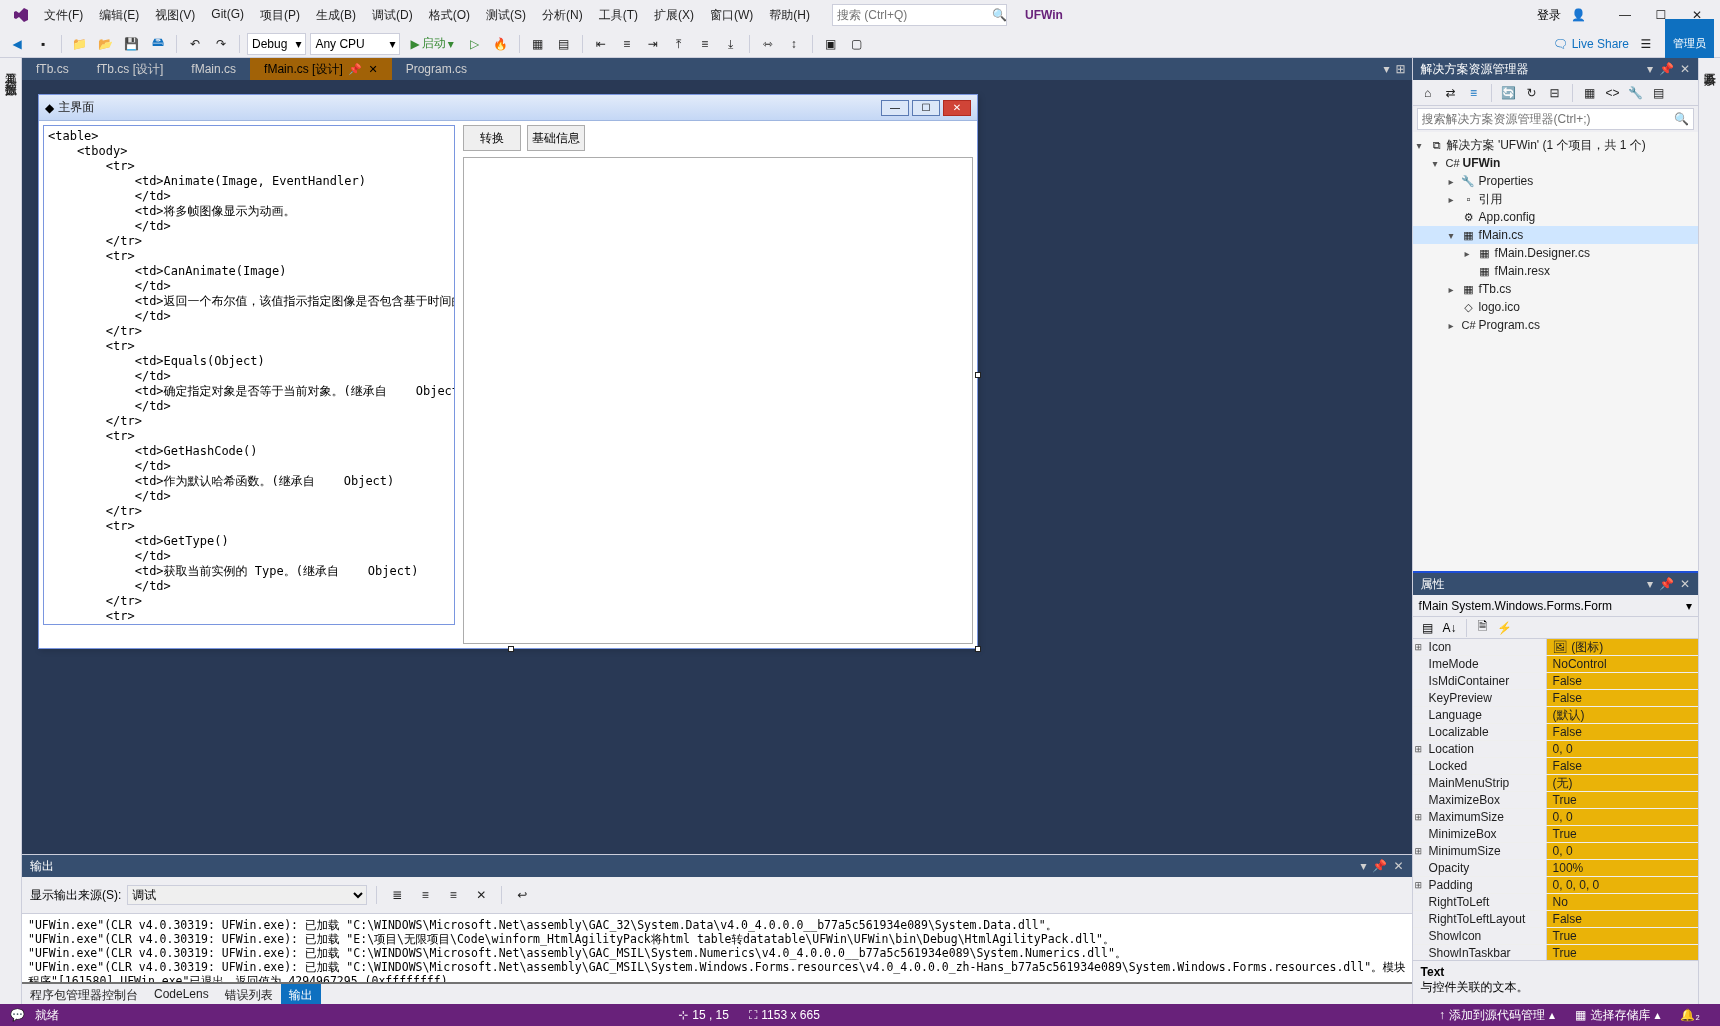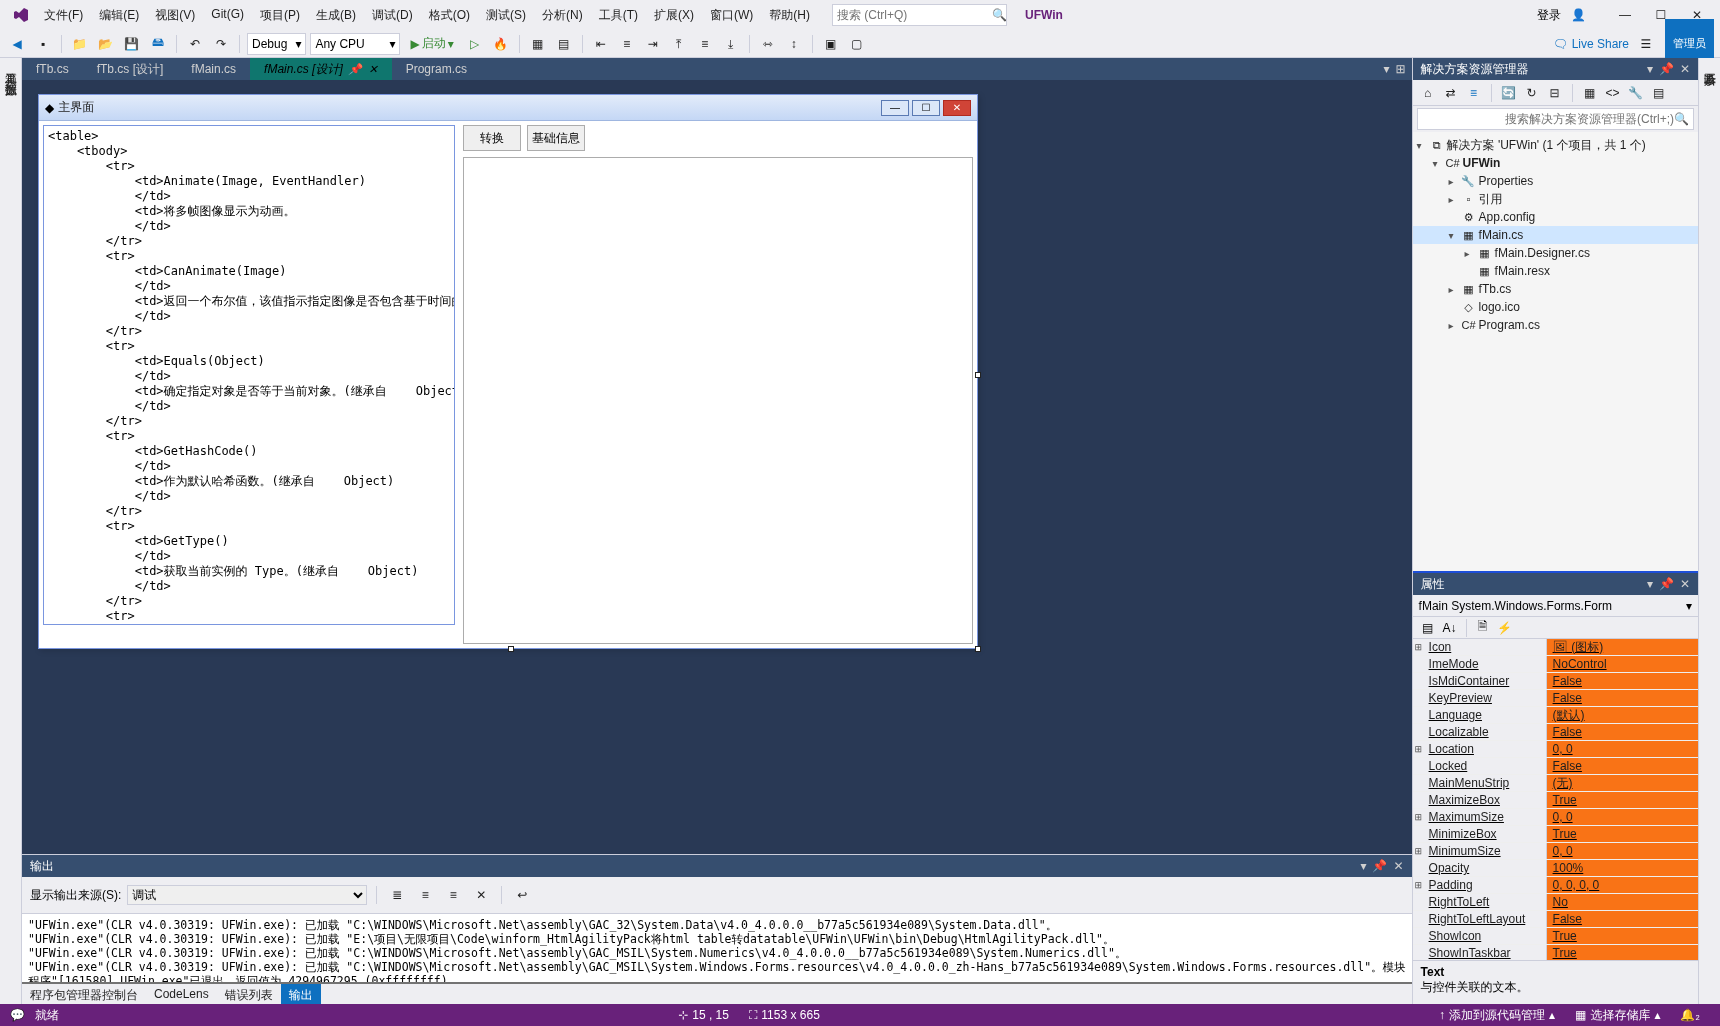--- a/index.html
+++ b/index.html
@@ -20,21 +20,21 @@
 .tb-combo.any { width: 90px; }
 .tb-start { color: #388a34; display: flex; align-items: center; gap: 2px; }
 .admin-badge { background: #0e70c0; color: #fff; padding: 17px 8px; font-size: 11px; margin-left: 8px; }
 .live-share { color: #0e70c0; padding: 0 6px; }
 .body-row { display: flex; height: calc(100% - 30px - 28px - 22px); }
 .left-rail { width: 22px; background: #eeeef2; border-right: 1px solid #cccedb; writing-mode: vertical-rl; text-orientation: mixed; padding: 6px 2px; color: #1e1e1e; display: flex; gap: 10px; }
 .right-rail { width: 22px; background: #eeeef2; border-left: 1px solid #cccedb; writing-mode: vertical-rl; text-orientation: mixed; padding: 6px 2px; color: #1e1e1e; }
 .center-col { flex: 1; display: flex; flex-direction: column; background: #293955; }
 .tabwell { height: 22px; background: #364e6f; display: flex; color: #fff; }
 .doc-tab { padding: 3px 14px; color: #d0d0d0; display: flex; align-items: center; gap: 6px; }
-.doc-tab.active { background: #0f766e; color: #000; font-style: italic; }
+.doc-tab.active { background: #a16207; color: #000; }
 .tab-x { font-size: 11px; color: #000; }
 .tabwell-icons { margin-left: auto; display: flex; align-items: center; padding: 0 6px; gap: 6px; color: #d0d0d0; }
 .designer-area { flex: 1; background: #293955; padding: 14px 16px; position: relative; overflow: hidden; }
 .form-window { width: 940px; height: 555px; background: #fff; border: 1px solid #7a96df; box-shadow: 2px 2px 6px rgba(0,0,0,0.15); position: relative; }
 .form-titlebar { height: 26px; background: linear-gradient(#e3ecfa,#c4d7f5); border-bottom: 1px solid #9fb6e0; display: flex; align-items: center; padding: 0 6px; }
 .form-titlebar span.t { flex: 1; color: #1e1e1e; }
 .form-wbtn { width: 28px; height: 16px; border: 1px solid #5a7ab3; margin-left: 3px; display: flex; align-items: center; justify-content: center; font-size: 10px; background: #dbe7f8; }
 .form-wbtn.close { background: #d04437; border-color: #b02a1f; color: #fff; }
 .form-client { display: flex; height: calc(100% - 26px); padding: 4px; gap: 8px; }
 .textbox { width: 412px; height: 500px; border: 1px solid #7a96df; background: #fff; font-family: Consolas, "SimSun", monospace; font-size: 12px; padding: 3px 4px; white-space: pre; overflow: hidden; line-height: 15px; color: #000; }
@@ -51,33 +51,33 @@
 .output-text { flex: 1; background: #fff; font-family: Consolas, "SimSun", monospace; font-size: 11.5px; padding: 4px 6px; white-space: pre; overflow: hidden; line-height: 14px; color: #000; }
 .output-tabs { height: 22px; background: #eeeef2; border-top: 2px solid #737373; display: flex; }
 .otab { padding: 3px 8px; color: #1e1e1e; }
 .otab.active { background: #0e70c0; color: #fff; }
 .sidebar { width: 322px; background: #eeeef2; border-left: 1px solid #cccedb; display: flex; flex-direction: column; }
 .panel-hdr { height: 22px; background: #364e6f; color: #fff; display: flex; align-items: center; padding: 0 8px; }
 .panel-hdr .ricons { margin-left: auto; display: flex; gap: 6px; font-size: 10px; color: #d0d0d0; }
 .sx-toolbar { height: 26px; border-bottom: 1px solid #cccedb; display: flex; align-items: center; padding: 0 6px; gap: 5px; }
 .sx-toolbar .ico { width: 18px; height: 18px; display: flex; align-items: center; justify-content: center; color: #1e1e1e; font-size: 12px; }
 .sx-search { height: 22px; border: 1px solid #cccedb; background: #fff; margin: 2px 4px; display: flex; align-items: center; padding: 0 4px; }
-.sx-search input { flex: 1; border: none; outline: none; background: transparent; text-align: right; }
+.sx-search input { flex: 1; border: none; outline: none; background: transparent; }
 .tree { flex: 1; background: #f5f5f5; padding: 4px 0; overflow: auto; }
 .tree-row { display: flex; align-items: center; height: 18px; padding-left: 4px; color: #1e1e1e; }
 .tree-row .arr { width: 12px; font-size: 10px; color: #555; }
 .tree-row .ico { width: 16px; text-align: center; font-size: 11px; }
 .tree-row.bold span.lbl { font-weight: 600; }
 .tree-row.selected { background: #cfe6ff; }
 .tree-row .lbl { margin-left: 2px; }
 .props { flex: 1; display: flex; flex-direction: column; border-top: 2px solid #1d4ed8; min-height: 0; }
 .props-title { height: 22px; border-bottom: 1px solid #cccedb; display: flex; align-items: center; padding: 0 6px; }
 .props-tools { height: 22px; border-bottom: 1px solid #cccedb; display: flex; align-items: center; padding: 0 6px; gap: 4px; }
 .props-tools .ico { width: 18px; height: 18px; display: flex; align-items: center; justify-content: center; }
-.prop-grid { flex: 1; overflow: auto; background: #f97316; text-decoration: underline; }
+.prop-grid { flex: 1; overflow: auto; background: #eab308; }
 .prop-row { display: flex; height: 17px; border-bottom: 1px solid #eee; }
 .prop-row .pn { width: 134px; padding-left: 16px; color: #1e1e1e; background: #eeeef2; border-right: 1px solid #cccedb; display: flex; align-items: center; position: relative; }
 .prop-row .pn.exp::before { content: "⊞"; position: absolute; left: 2px; font-size: 9px; color: #555; }
 .prop-row .pv { flex: 1; padding-left: 6px; color: #1e1e1e; display: flex; align-items: center; }
 .prop-desc { height: 44px; border-top: 1px solid #cccedb; padding: 4px 8px; background: #eeeef2; }
 .prop-desc .dt { font-weight: 600; }
 .statusbar { height: 22px; background: #68217a; color: #fff; display: flex; align-items: center; padding: 0 10px; font-size: 11px; }
 .statusbar .sb-sep { flex: 1; }
 .statusbar .sb-item { padding: 0 10px; display: flex; align-items: center; gap: 4px; }
 </style>

